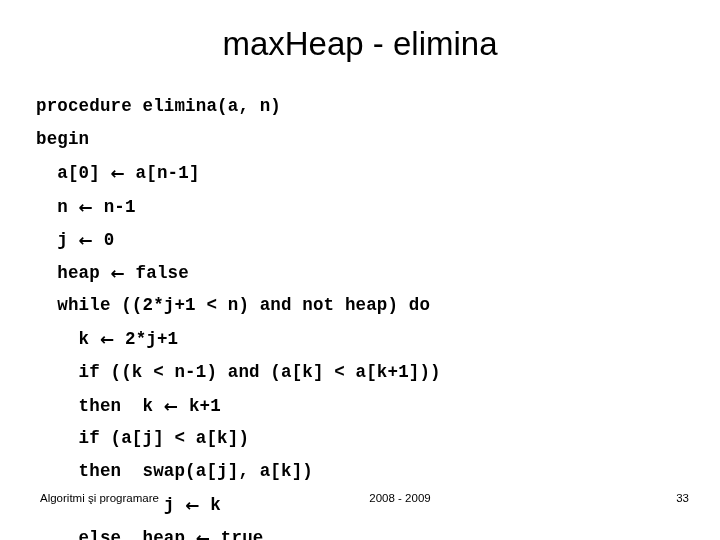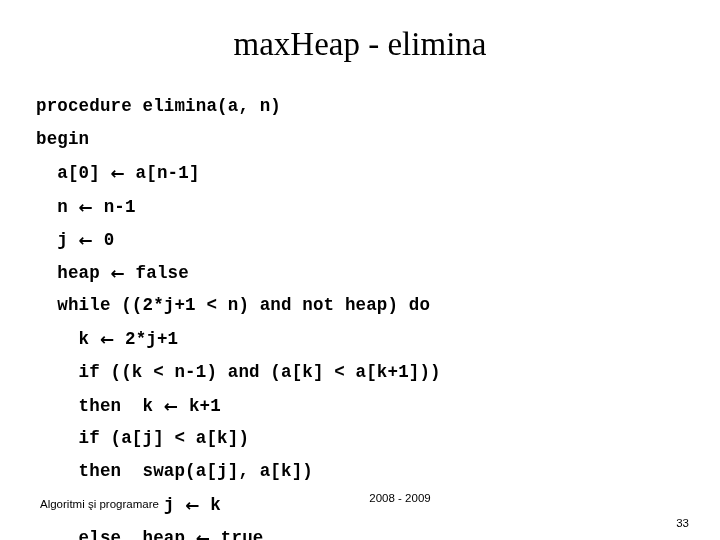--- a/index.html
+++ b/index.html
@@ -24,21 +24,21 @@
     background: #ffffff;
   }
 
   
   .slide-title {
     position: absolute;
     left: 0;
     top: 24px;
     width: 720px;
     text-align: center;
-    font-family: Liberation Serif, serif;
+    font-family: Liberation Sans, sans-serif;
     font-size: 33px;
     font-weight: 400;
     line-height: 40px;
     color: #000000;
     letter-spacing: 0px;
     white-space: pre;
   }
 
   
   .code-block {
@@ -72,21 +72,21 @@
   .footer {
     position: absolute;
     left: 0;
     top: 492px;
     width: 720px;
     height: 24px;
   }
   .footer-left {
     position: absolute;
     left: 40px;
-    top: 6px;
+    top: 0;
     font-size: 11.5px;
     color: #000000;
     white-space: pre;
   }
   .footer-center {
     position: absolute;
     left: 0;
     top: 0;
     width: 720px;
     text-align: center;
@@ -96,21 +96,20 @@
     padding-left: 40px;
   }
   .footer-right {
     position: absolute;
     right: 31px;
     top: 0;
     font-size: 11.5px;
     color: #000000;
     white-space: pre;
     text-align: right;
-    margin-top: 25px;
   }
 </style>
 </head>
 <body>
 
 <div class="slide">
 
   <div class="slide-title">maxHeap - elimina</div>
 
   <div class="code-block"><div class="code-line"><span>procedure elimina(a, n)</span></div><div class="code-line"><span>begin</span></div><div class="code-line"><span>  a[0] </span><span class="arrow">←</span><span> a[n-1]</span></div><div class="code-line"><span>  n </span><span class="arrow">←</span><span> n-1</span></div><div class="code-line"><span>  j </span><span class="arrow">←</span><span> 0</span></div><div class="code-line"><span>  heap </span><span class="arrow">←</span><span> false</span></div><div class="code-line"><span>  while ((2*j+1 &lt; n) and not heap) do</span></div><div class="code-line"><span>    k </span><span class="arrow">←</span><span> 2*j+1</span></div><div class="code-line"><span>    if ((k &lt; n-1) and (a[k] &lt; a[k+1]))</span></div><div class="code-line"><span>    then  k </span><span class="arrow">←</span><span> k+1</span></div><div class="code-line"><span>    if (a[j] &lt; a[k])</span></div><div class="code-line"><span>    then  swap(a[j], a[k])</span></div><div class="code-line"><span>            j </span><span class="arrow">←</span><span> k</span></div><div class="code-line"><span>    else  heap </span><span class="arrow">←</span><span> true</span></div><div class="code-line"><span>end</span></div></div>

